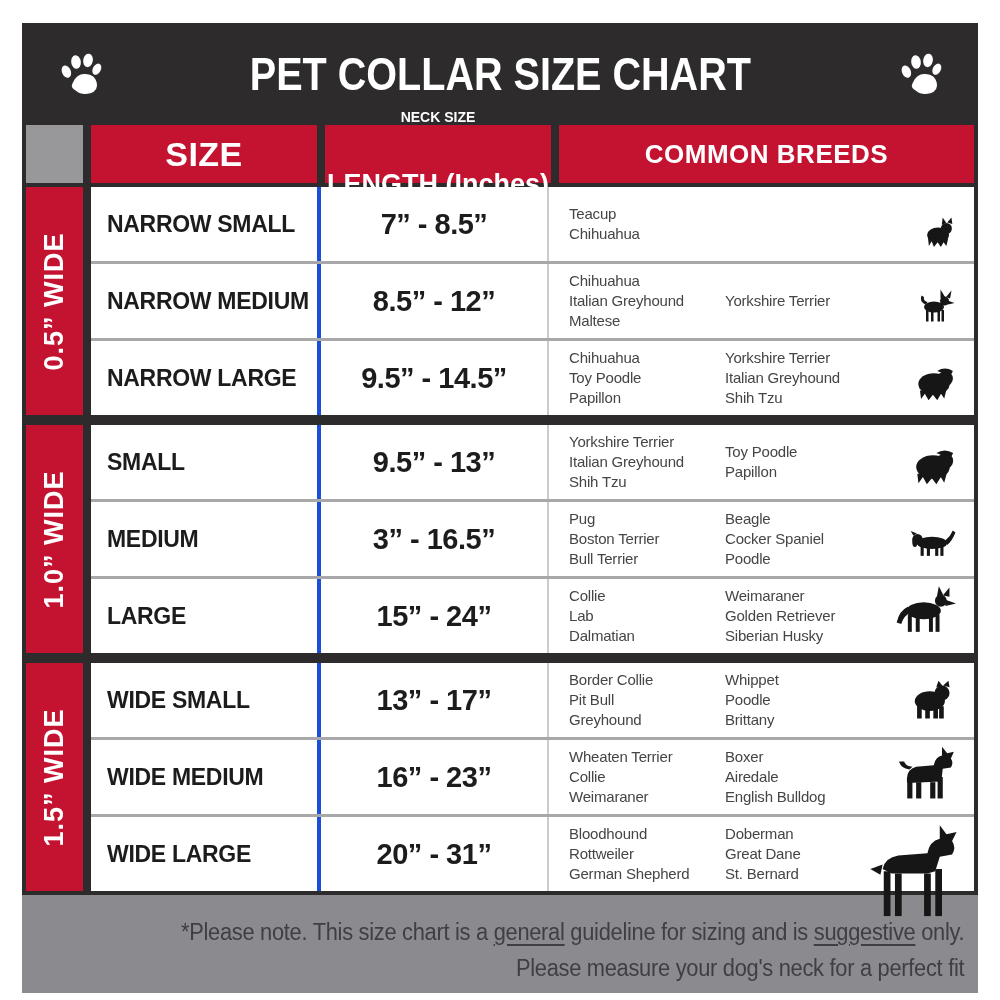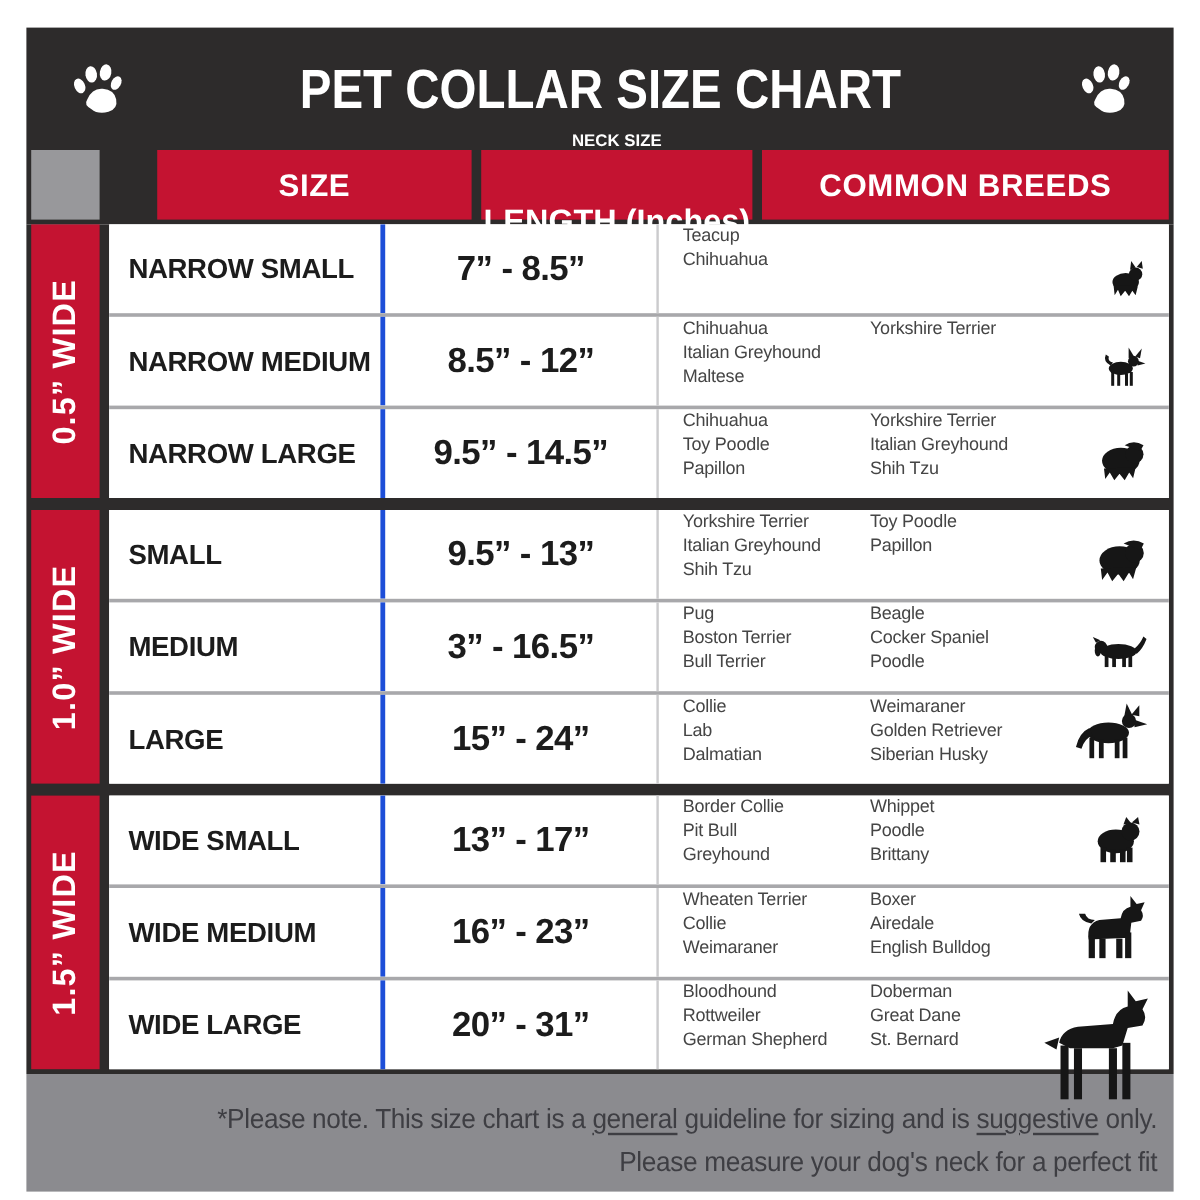--- a/index.html
+++ b/index.html
@@ -12,41 +12,41 @@
             justify-content:space-between;padding:0 34px;box-sizing:border-box;}
   .titlebar h1{margin:0;color:#ffffff;font-size:46px;font-weight:bold;letter-spacing:0px;
                transform:scaleX(.86);transform-origin:center;white-space:nowrap;}
   .paw svg{display:block;}
 
   
   .thead{display:flex;background:#2d2b2b;gap:8px;padding:0 4px 4px 4px;height:58px;box-sizing:content-box;}
   .corner{width:57px;background:#98989b;}
   .hcell{background:#c41331;color:#fff;display:flex;flex-direction:column;
          align-items:center;justify-content:center;font-weight:bold;}
-  .hsize{width:262px;font-size:26px;letter-spacing:.5px;margin-left:40px;}
+  .hsize{width:226px;font-size:34px;letter-spacing:.5px;}
   .hlength{width:226px;line-height:1.02;}
   .hbreeds{flex:1;font-size:26px;letter-spacing:.5px;}
   .neck-small{font-size:14px;font-weight:bold;}
   .neck-big{font-size:27px;font-weight:bold;margin-top:47px;}
 
   
   .tbody{display:flex;background:#2d2b2b;gap:8px;padding:0 4px 4px 4px;}
   .sidebar{width:57px;display:flex;flex-direction:column;gap:10px;}
   .strip{height:228px;background:#c41331;display:flex;align-items:center;justify-content:center;}
   .strip span{transform:rotate(-90deg);white-space:nowrap;color:#fff;
               font-weight:bold;font-size:27px;letter-spacing:1px;}
   .rows{flex:1;display:flex;flex-direction:column;gap:10px;}
   .group{display:flex;flex-direction:column;background:#fff;}
   .row{display:flex;height:74px;background:#fff;}
   .row + .row{border-top:3px solid #a8a8ab;}
   .c-size{width:226px;display:flex;align-items:center;padding-left:16px;box-sizing:border-box;
           font-weight:bold;font-size:23px;color:#1c1c1c;letter-spacing:-.3px;white-space:nowrap;}
   .c-length{width:226px;border-left:4px solid #1d4ed8;display:flex;align-items:center;
             justify-content:center;font-weight:bold;font-size:29px;color:#1c1c1c;letter-spacing:-.5px;}
-  .c-breeds{flex:1;border-left:2px solid #cbcbcd;display:flex;align-items:flex-start;
+  .c-breeds{flex:1;border-left:2px solid #cbcbcd;display:flex;align-items:center;
             position:relative;padding-left:20px;box-sizing:border-box;}
   .blist{font-size:15px;color:#454545;line-height:1.32;letter-spacing:-.2px;}
   .b1{width:156px;}
   .b2{flex:1;}
   .dogicon{position:absolute;right:12px;bottom:4px;z-index:5;line-height:0;}
   .dogicon svg{display:block;fill:#161616;}
 
   
   .footer{background:#8b8b8f;height:98px;box-sizing:border-box;padding:20px 14px 0 14px;
           color:#3e3e43;font-size:23px;letter-spacing:-.3px;text-align:right;}

